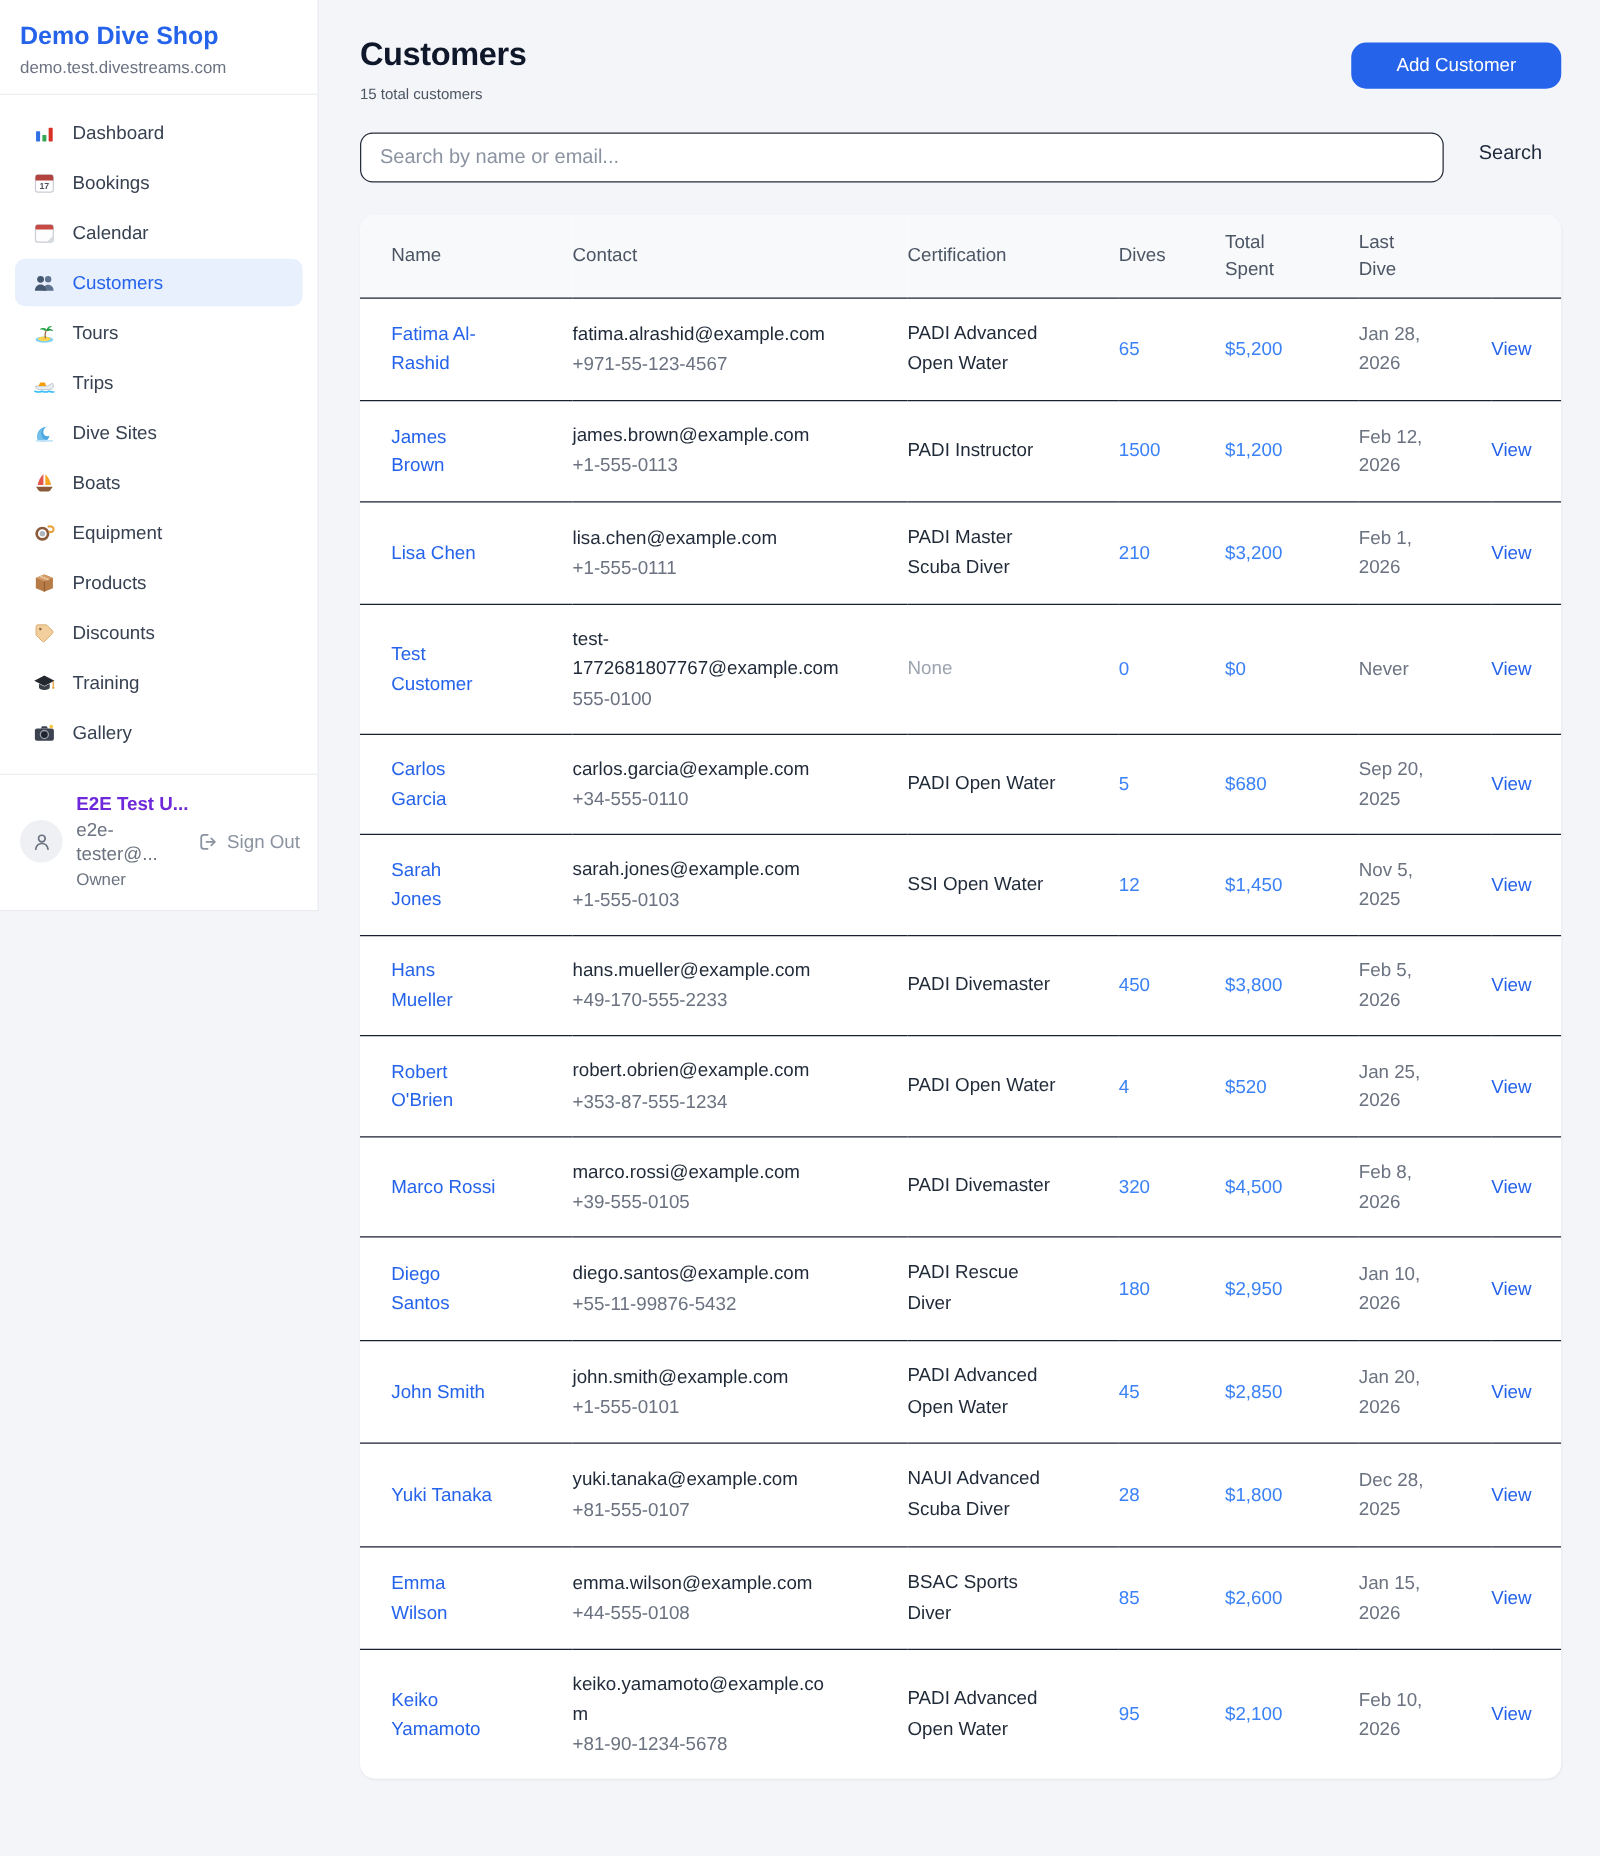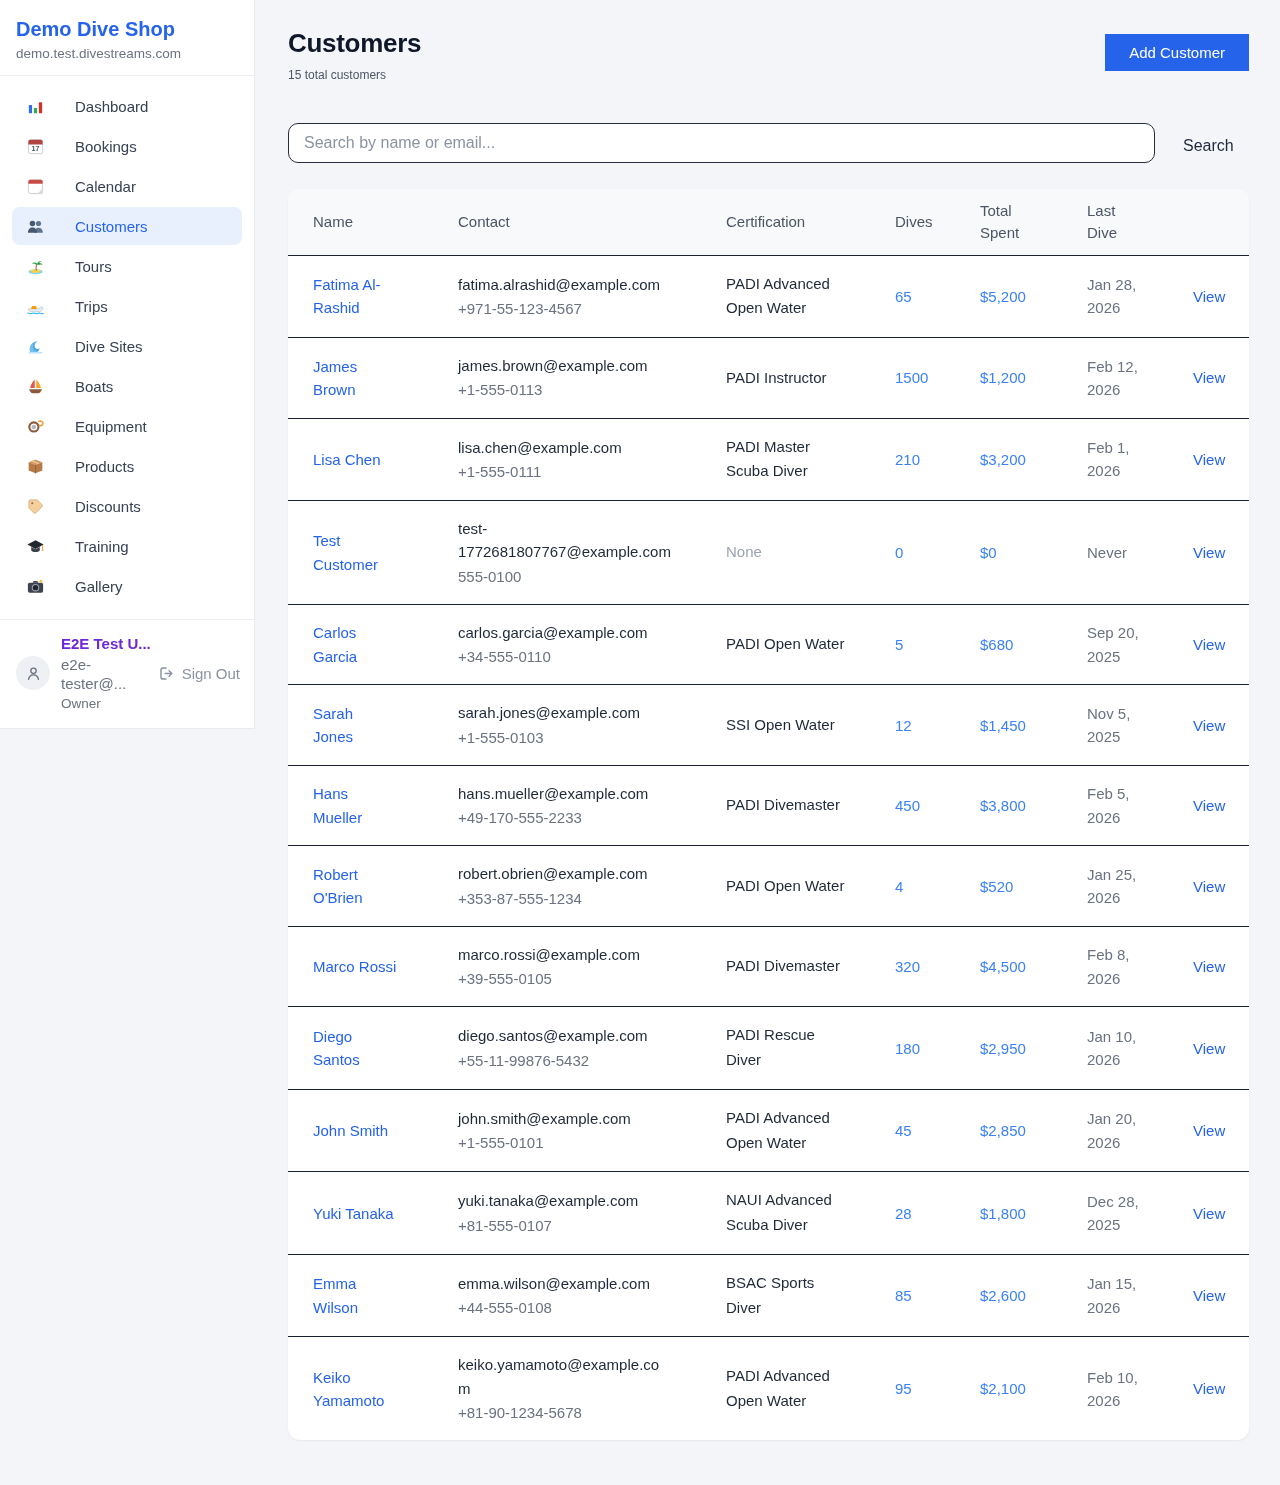--- a/index.html
+++ b/index.html
@@ -18,21 +18,21 @@
     background:#ffffff;
     border-right:1px solid #e8eaee;
     border-bottom:1px solid #e8eaee;
   }
   .sidebar-header { padding:17px 16px 14px; border-bottom:1px solid #edeff2; }
   .shop-title { color:#2563eb; font-size:20px; font-weight:700; line-height:1.2; }
   .shop-domain { color:#6b7280; font-size:13.5px; margin-top:5px; }
 
   .nav { padding:11px 12px 12px; }
   .nav-item {
-    display:flex; align-items:center; gap:30px;
+    display:flex; align-items:center; gap:13px;
     padding:9px 13px; margin-bottom:2px;
     border-radius:8px; font-size:15px; color:#374151; cursor:pointer;
   }
   .nav-item.active { background:#e8f0fd; color:#2563eb; }
   .nav-icon { width:20px; height:20px; flex:none; display:flex; align-items:center; justify-content:center; }
   .nav-icon svg { width:19px; height:19px; }
 
   .user-section {
     border-top:1px solid #edeff2;
     padding:14px 14px 16px 16px;
@@ -54,26 +54,26 @@
   }
   .signout svg { width:17px; height:17px; }
 
   
   .main { margin-left:255px; padding:28px 31px 26px 33px; }
 
   .page-header { display:flex; justify-content:space-between; align-items:flex-start; }
   .page-title { font-size:26px; font-weight:700; color:#0f172a; letter-spacing:-0.3px; line-height:1.2; }
   .page-subtitle { margin-top:9px; font-size:12px; color:#4b5563; }
   .add-btn {
-    background:#2563eb; color:#ffffff; border:none; border-radius:0;
-    height:37px; padding:0 24px; font-size:15px; font-weight:500;
+    background:#2563eb; color:#ffffff; border:none; border-radius:12px;
+    height:37px; padding:0 36px; font-size:15px; font-weight:500;
     font-family:inherit; margin-top:6px; cursor:pointer;
   }
 
-  .search-row { display:flex; align-items:flex-end; margin-top:41px; }
+  .search-row { display:flex; align-items:flex-start; margin-top:24px; }
   .search-input {
     width:867px; height:40px; background:#fff;
     border:1px solid #262d3b; border-radius:10px;
     padding:0 15px; font-size:16px; color:#111827; font-family:inherit;
   }
   .search-input::placeholder { color:#8b93a1; }
   .search-btn {
     background:none; border:none; font-family:inherit;
     font-size:16px; color:#1e293b; margin-left:16px; padding:8px 12px; cursor:pointer;
   }

